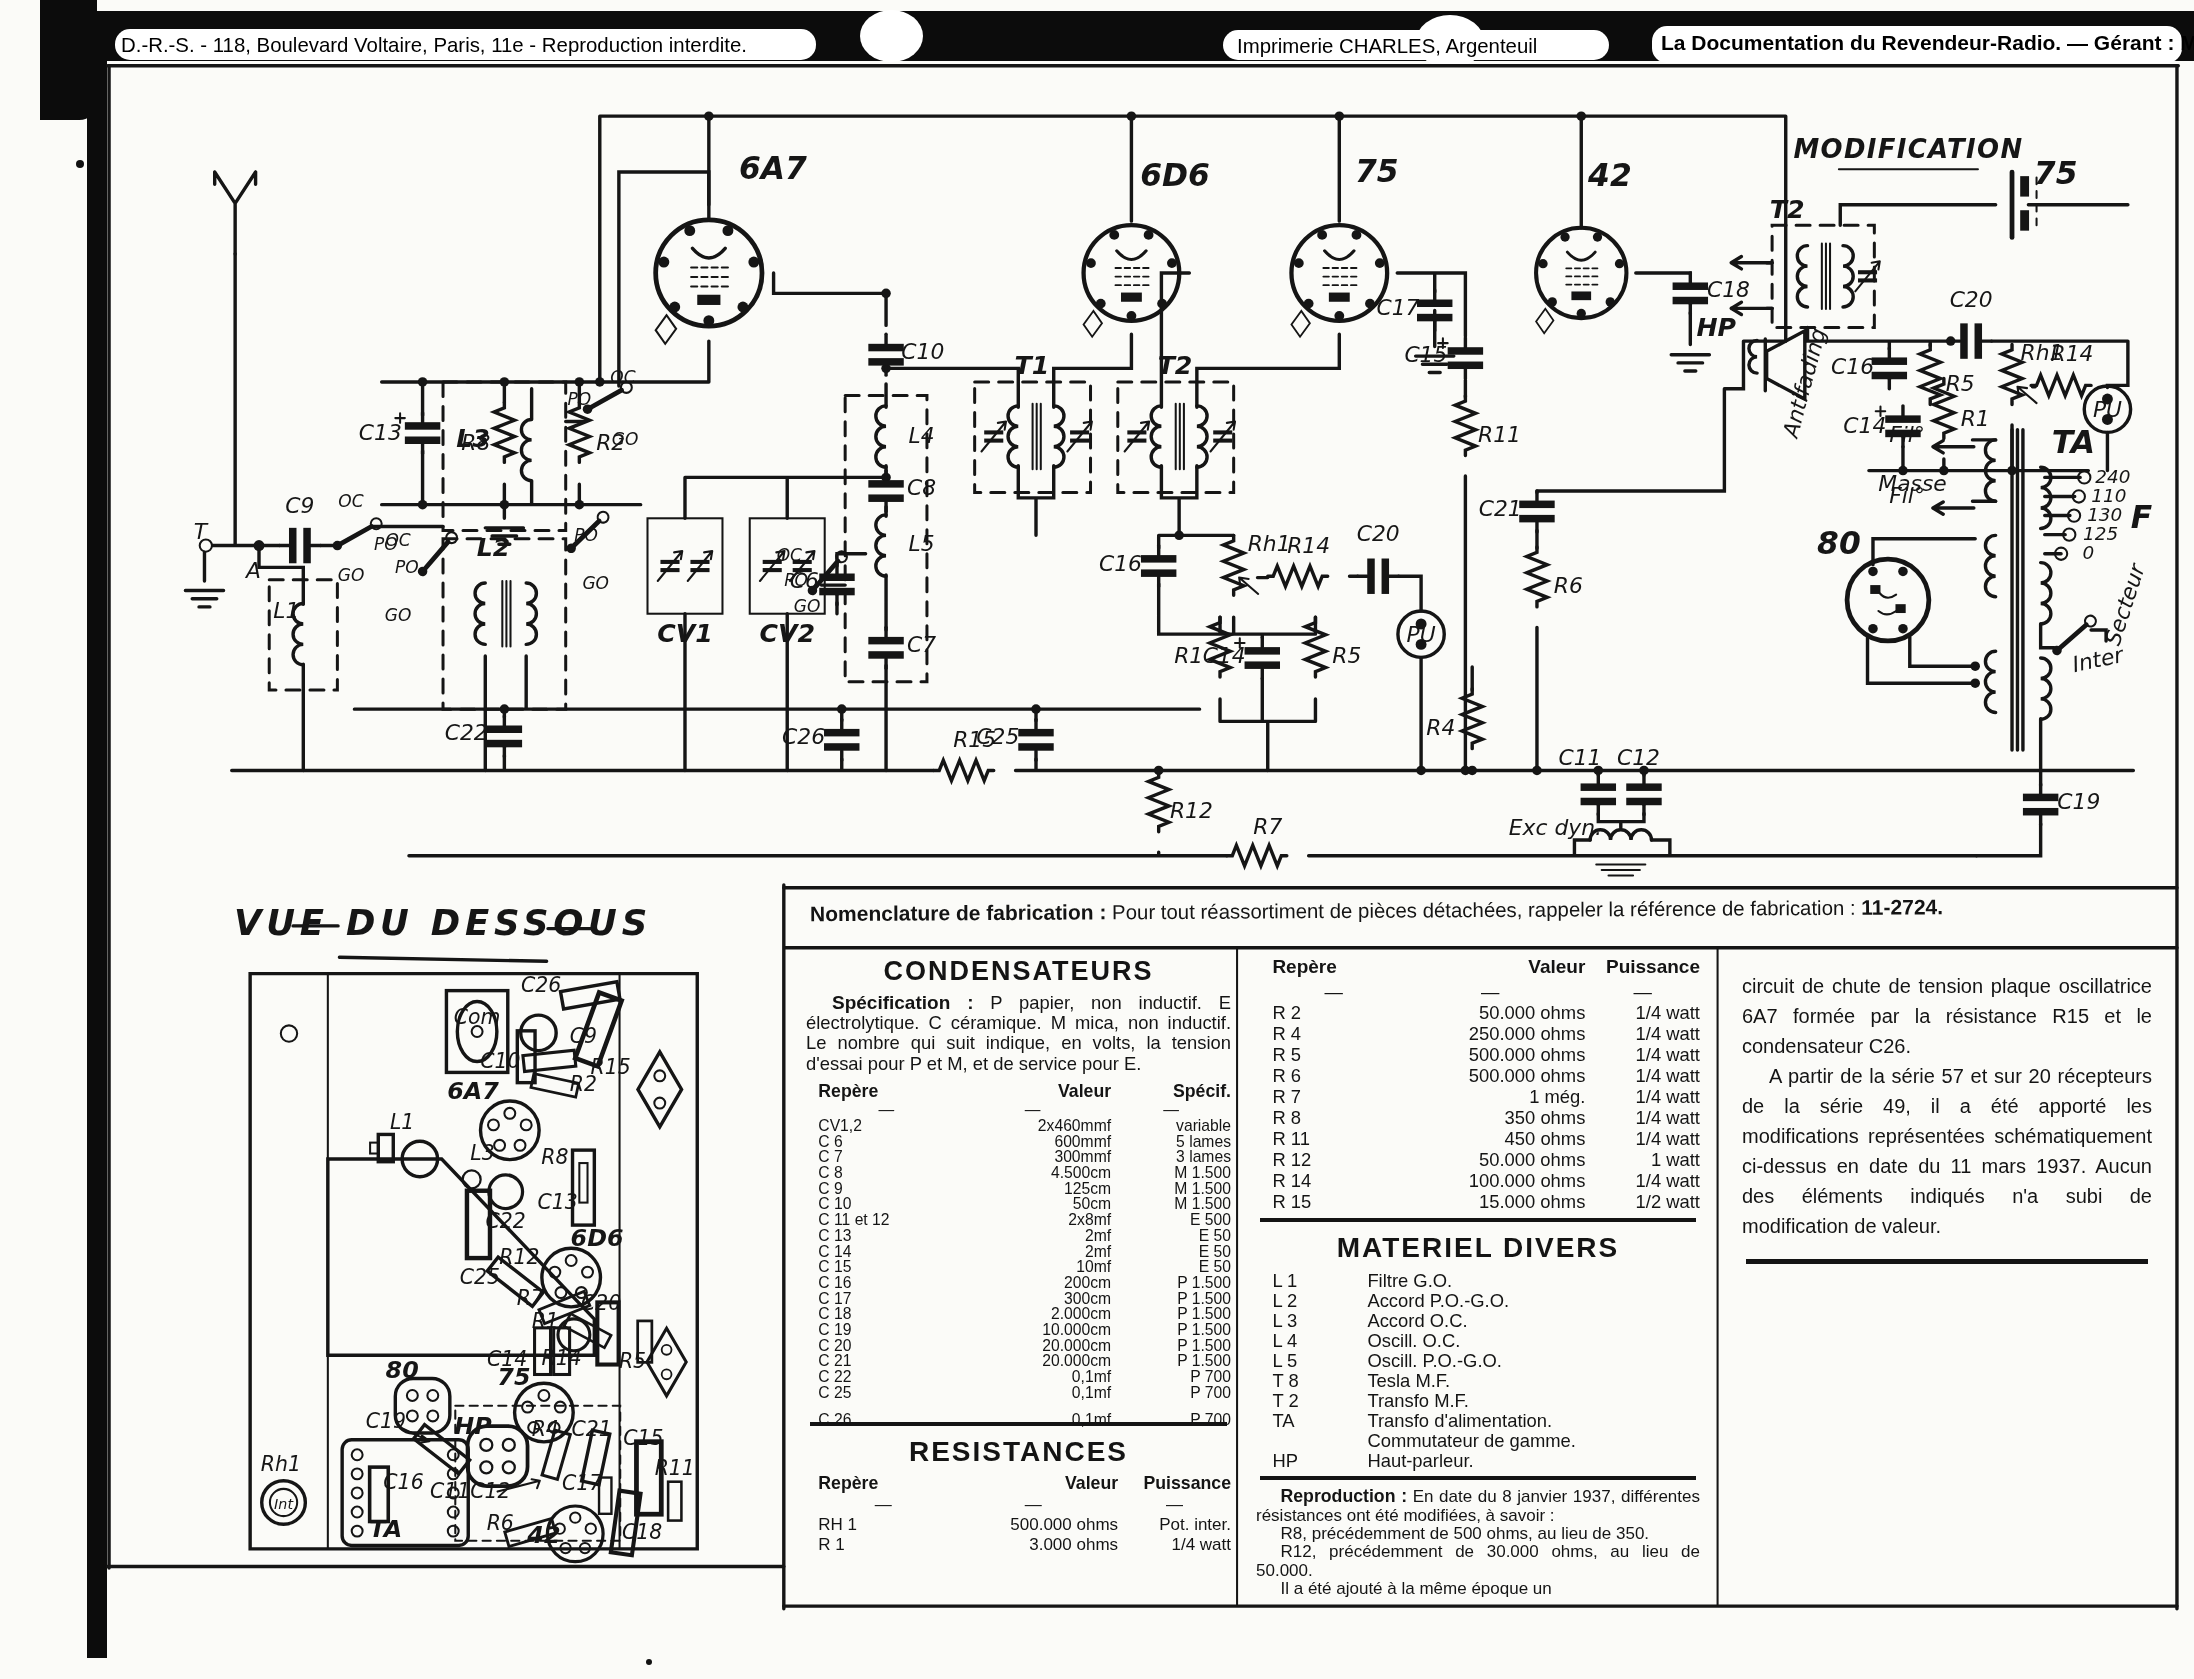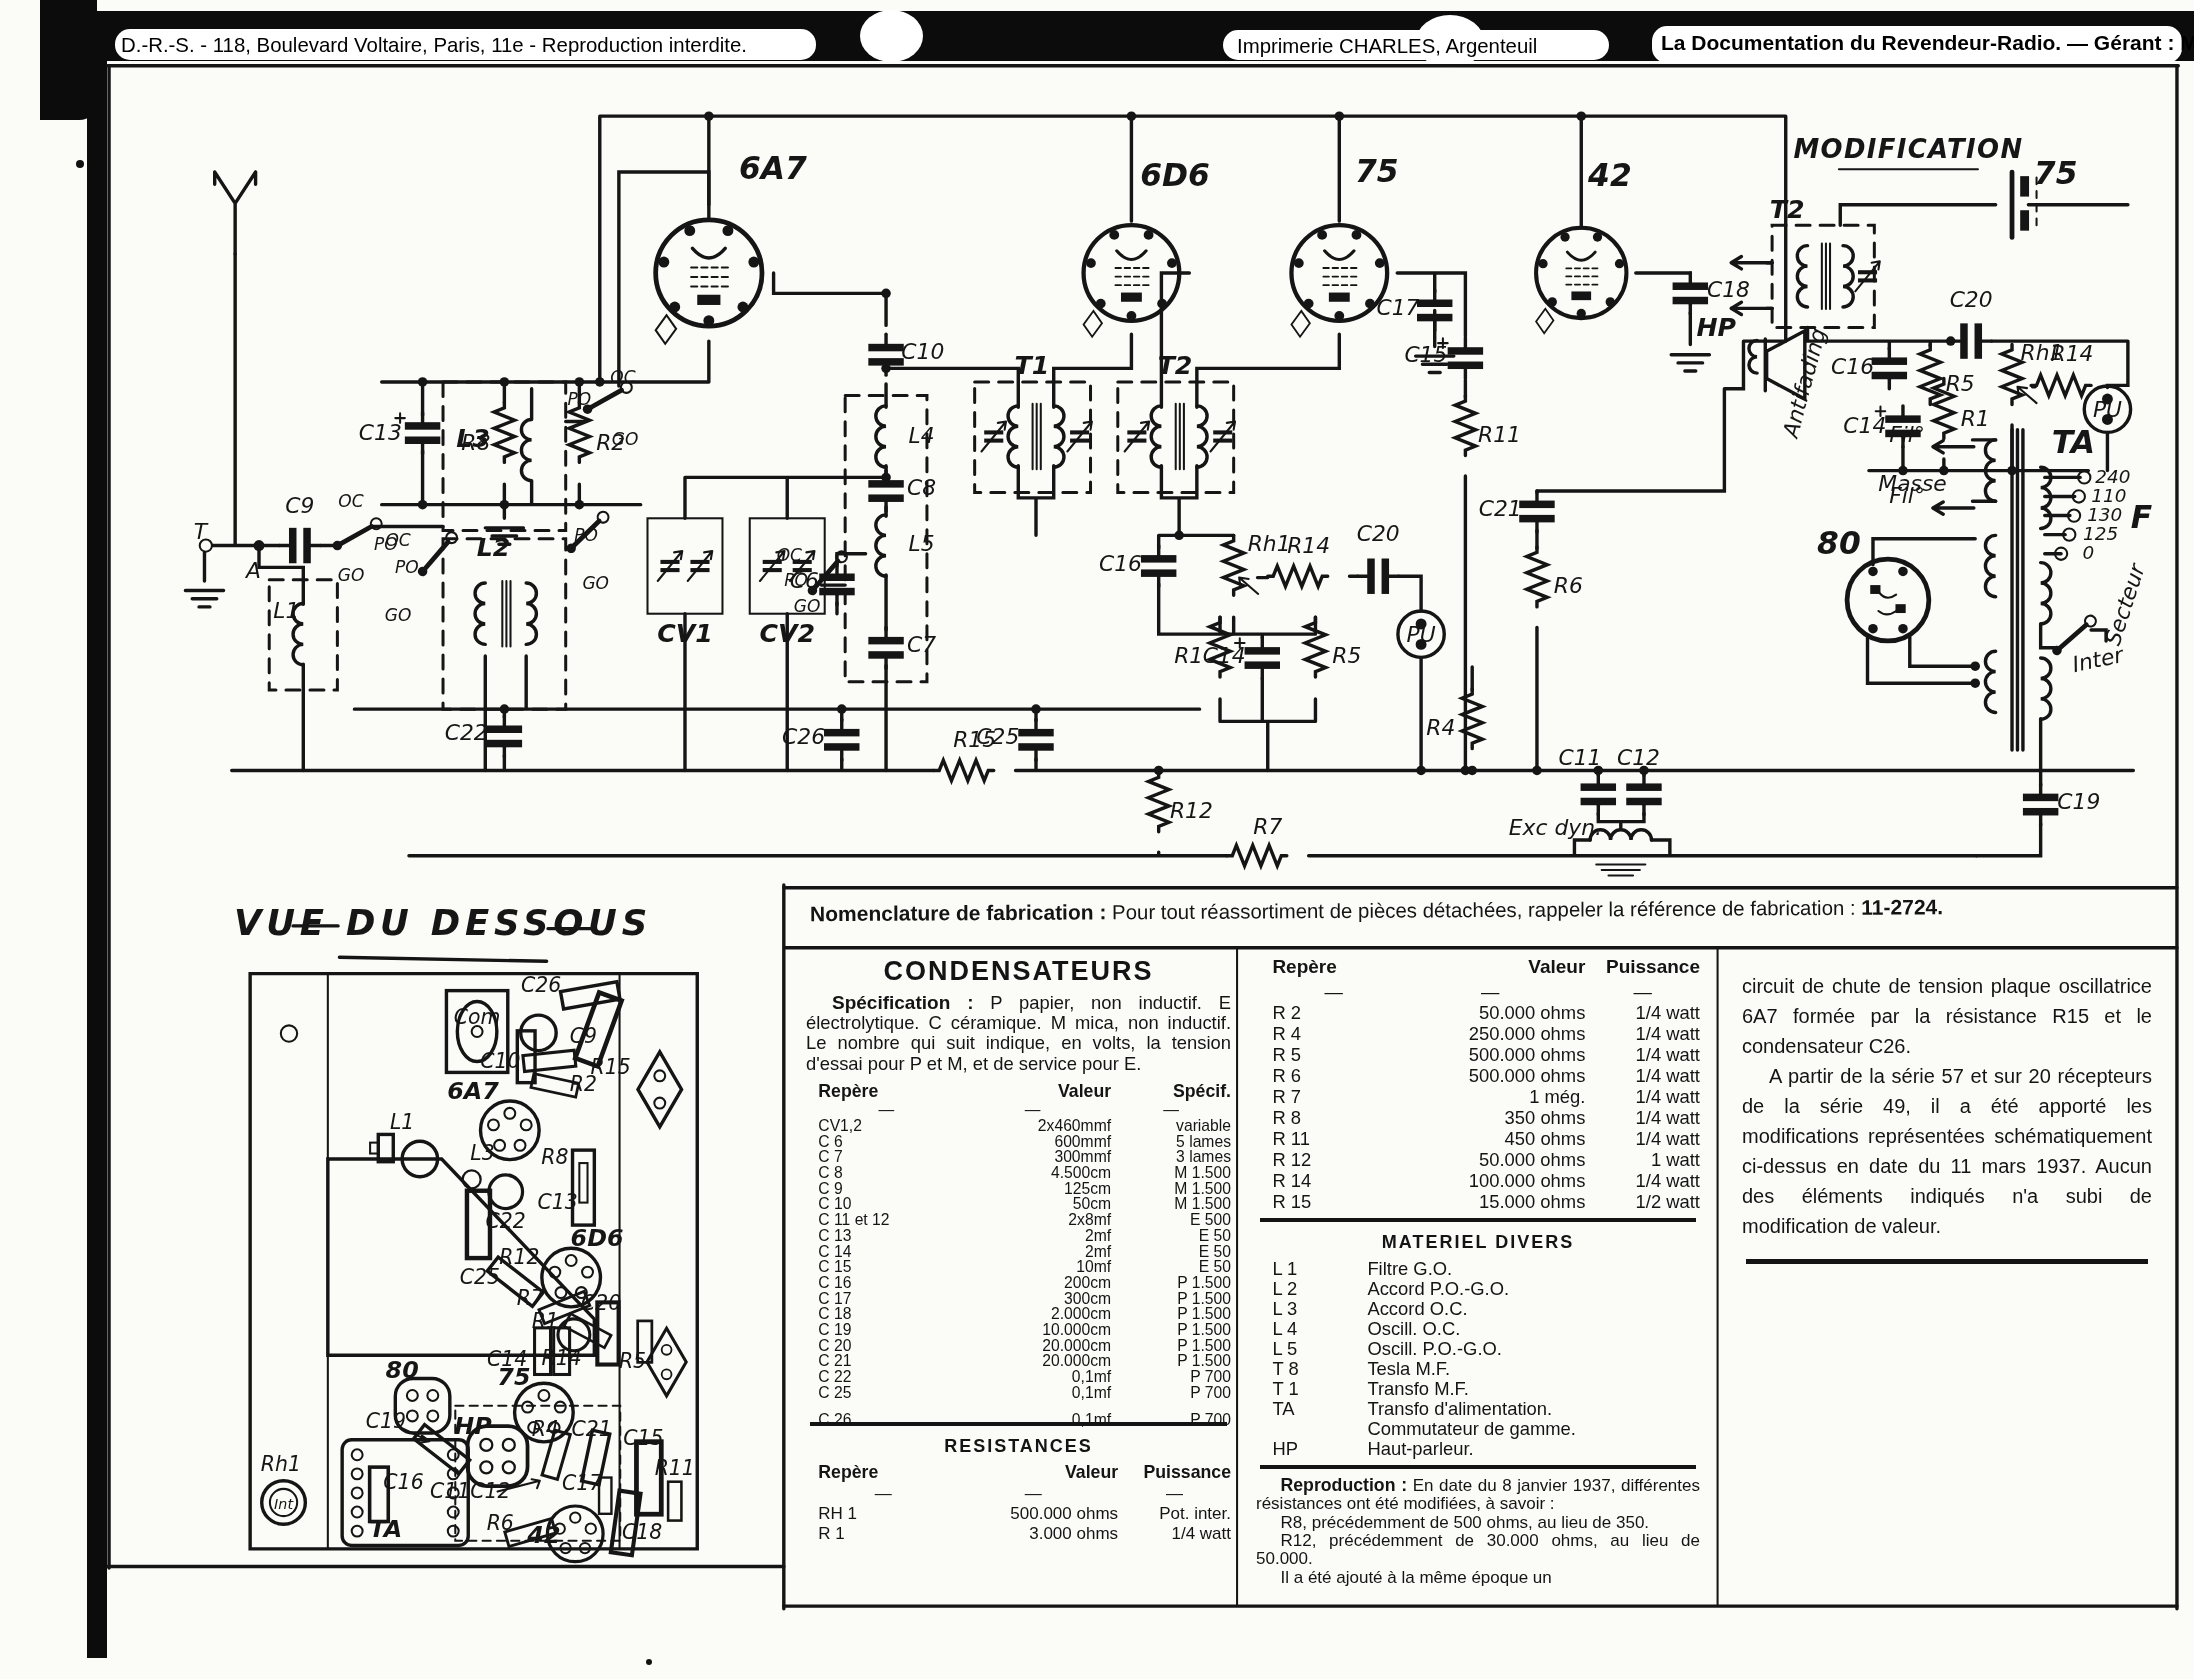--- a/index.html
+++ b/index.html
@@ -38,21 +38,21 @@
   .vls{font:italic 21px "DejaVu Sans",sans-serif;}
   .vtitle{font:italic 700 52px "DejaVu Sans",sans-serif;letter-spacing:7px;}
   
   #hdrbar{left:810px;top:898px;width:1356px;font-size:20.4px;white-space:nowrap;transform:rotate(-0.35deg);}
   #hdrbar b{font-size:21px;}
   .col{line-height:1.15;}
   #col1{left:806px;top:956px;width:425px;}
   #col2{left:1256px;top:956px;width:444px;}
   #col3{left:1742px;top:971px;width:410px;font-size:20px;line-height:30px;}
   .sect-title{font-weight:700;font-size:27px;text-align:center;letter-spacing:2px;margin:0 0 5.5px 0;}
-  .sect-title.small{font-size:18px;margin-top:9.5px;}
+  .sect-title.small{font-size:28px;margin-top:9.5px;}
   .spec{font-size:18.4px;line-height:20.4px;margin:4.1px 0 6.8px 0;text-indent:26px;text-align:justify;}
   .spec b{font-size:19px;}
   .hrule{height:4.1px;background:#141414;margin:6.8px 4.1px;}
   .trow{display:flex;align-items:baseline;}
   .trow span{display:block;}
   .thead{font-weight:700;}
   .tdash{height:13.6px;}
   .tb-cond .trow{height:15.7px;font-size:15.7px;}
   .tb-cond .thead{height:20.4px;font-size:17.7px;}
   .tb-cond .trow span:nth-child(1){width:136px;padding-left:12.3px;}
@@ -877,21 +877,21 @@
       </div>
       <div class="trow">
         <span style="text-align: left;">L 5</span>
         <span style="text-align: left;">Oscill. P.O.-G.O.</span>
       </div>
       <div class="trow">
         <span style="text-align: left;">T 8</span>
         <span style="text-align: left;">Tesla M.F.</span>
       </div>
       <div class="trow">
-        <span style="text-align: left;">T 1</span>
+        <span style="text-align: left;">T 2</span>
         <span style="text-align: left;">Transfo M.F.</span>
       </div>
       <div class="trow">
         <span style="text-align: left;">TA</span>
         <span style="text-align: left;">Transfo d'alimentation.</span>
       </div>
       <div class="trow">
         <span style="text-align: left;"></span>
         <span style="text-align: left;">Commutateur de gamme.</span>
       </div>

